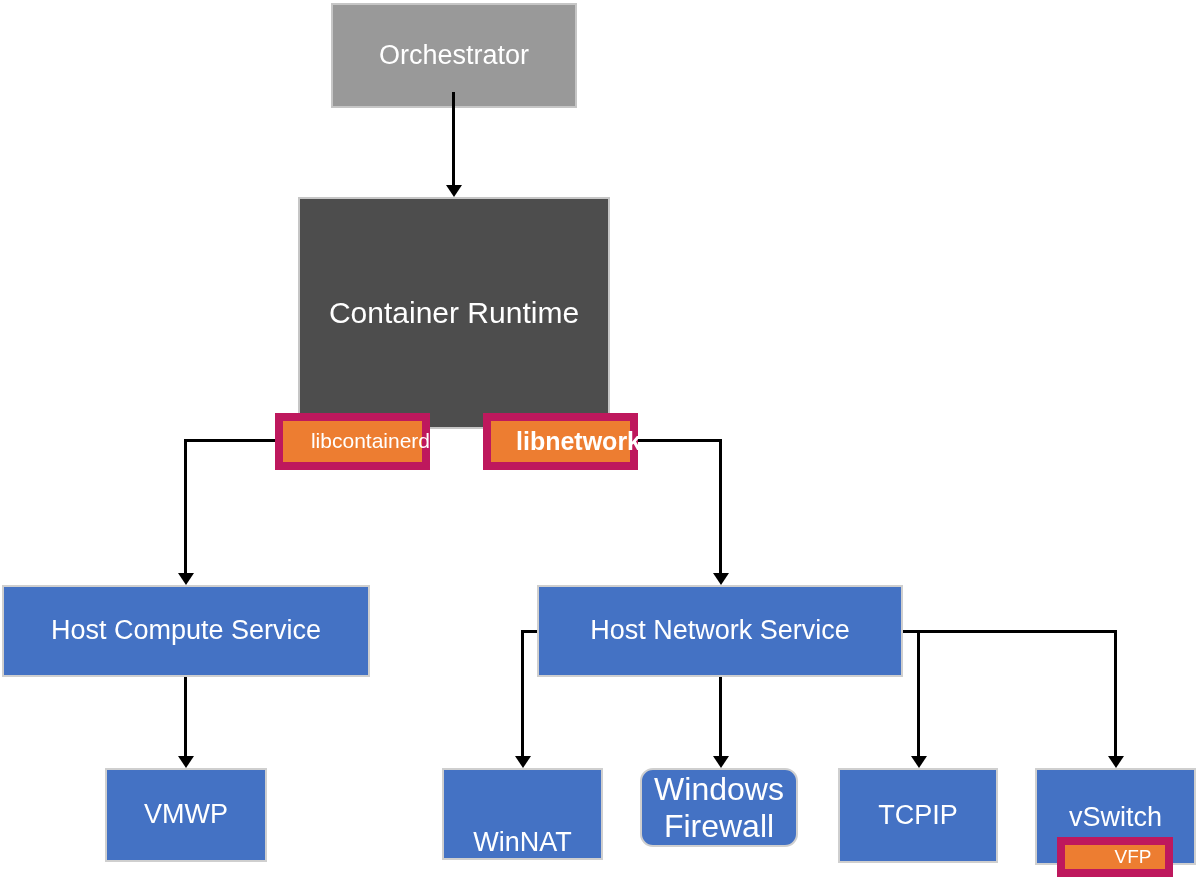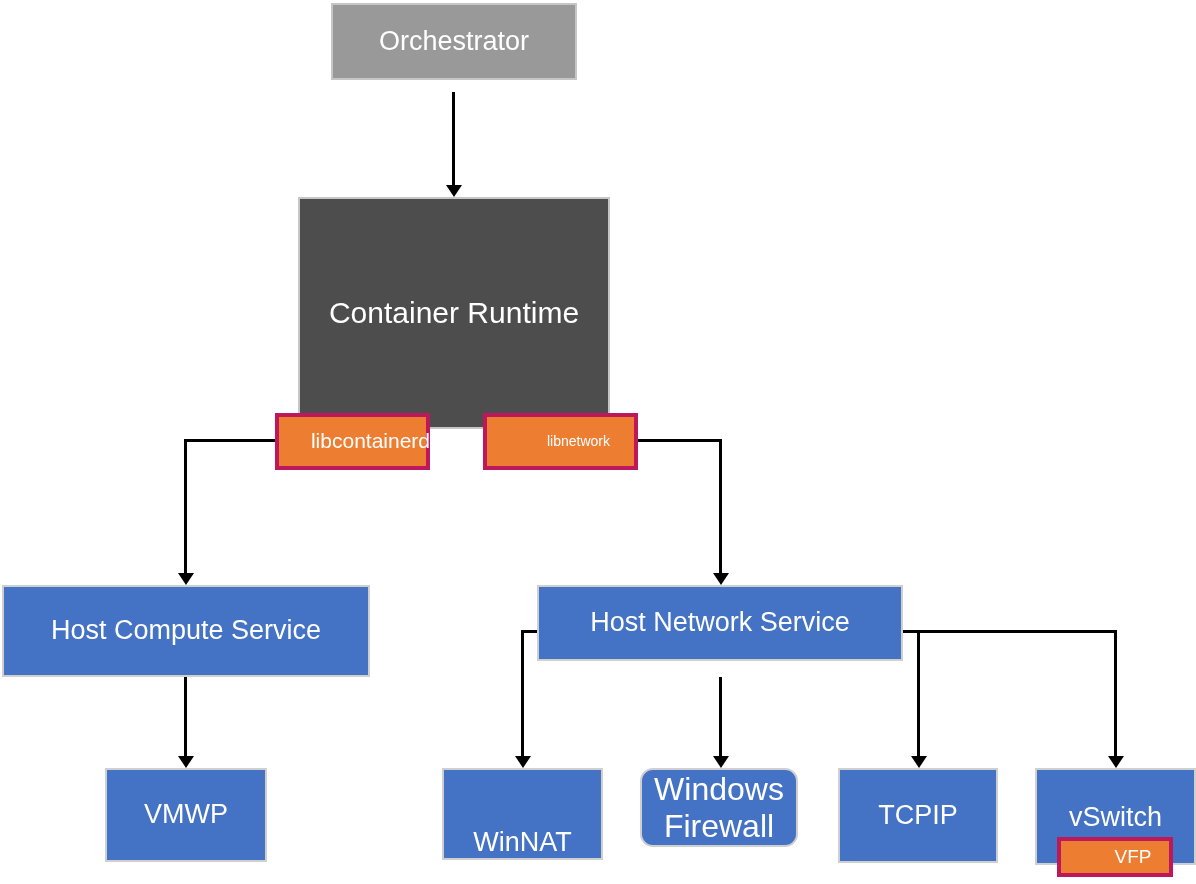--- a/index.html
+++ b/index.html
@@ -14,28 +14,28 @@
     position:absolute;
     display:flex;align-items:center;justify-content:center;
     text-align:center;
     color:#ffffff;
     box-sizing:border-box;
     line-height:1.15;
   }
   .node-gray{background:var(--gray,#999999);border:2px solid #c6c6c6;}
   .node-dark{background:var(--dark,#4d4d4d);border:2px solid #c6c6c6;}
   .node-blue{background:var(--blue,#4472c4);border:2px solid #cfcfcf;}
-  .node-orange{background:var(--orange,#ed7d31);border:4px solid #be185d;padding-left:36px;}
+  .node-orange{background:var(--orange,#ed7d31);border:8px solid #be185d;padding-left:36px;}
 
-  #n-orchestrator{left:331px;top:3px;width:246px;height:77px;font-size:27px;}
+  #n-orchestrator{left:331px;top:3px;width:246px;height:105px;font-size:27px;}
   #n-container-runtime{left:298px;top:197px;width:312px;height:232px;font-size:30px;align-items:center;}
   #n-libcontainerd{left:275px;top:413px;width:155px;height:57px;font-size:21px;z-index:3;}
-  #n-libnetwork{left:483px;top:413px;width:155px;height:57px;font-size:14px;z-index:3;}
+  #n-libnetwork{left:483px;top:413px;width:155px;height:57px;font-size:25px;z-index:3;font-weight:bold;}
   #n-hcs{left:2px;top:585px;width:368px;height:92px;font-size:27px;}
-  #n-hns{left:537px;top:585px;width:366px;height:76px;font-size:27px;}
+  #n-hns{left:537px;top:585px;width:366px;height:92px;font-size:27px;}
   #n-vmwp{left:105px;top:768px;width:162px;height:94px;font-size:27px;}
   #n-winnat{left:442px;top:768px;width:161px;height:92px;font-size:27px;align-items:flex-end;}
   #n-winfw{left:640px;top:768px;width:158px;height:79px;font-size:32px;border-radius:13px;}
   #n-tcpip{left:838px;top:768px;width:160px;height:95px;font-size:27px;}
   #n-vswitch{left:1035px;top:768px;width:161px;height:97px;font-size:27px;
              align-items:flex-start;padding-top:32px;}
   #n-vfp{left:1057px;top:837px;width:116px;height:40px;font-size:19px;z-index:4;}
 
   .edge{position:absolute;background:#000000;z-index:2;}
   .edge-v{width:3px;}

